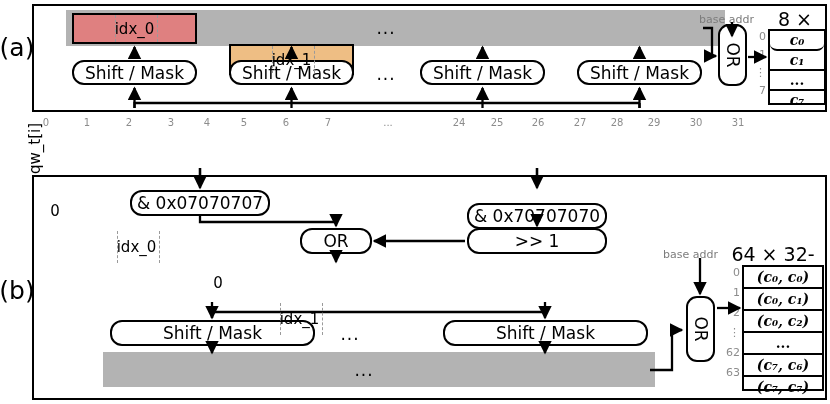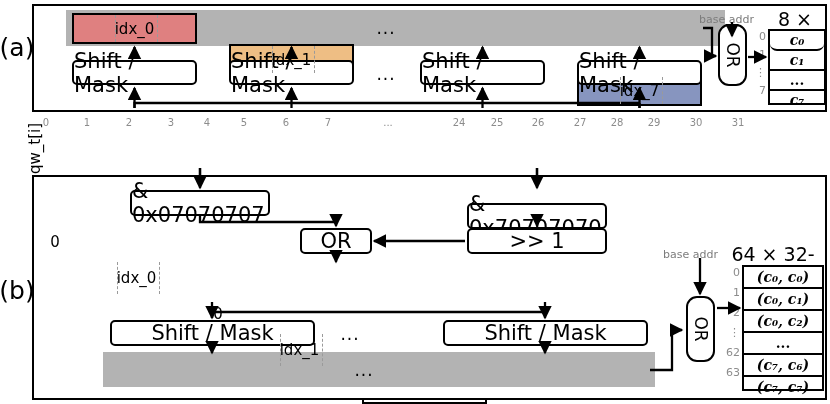--- a/index.html
+++ b/index.html
@@ -15,22 +15,22 @@
   .cell{border:2px solid #000;display:flex;align-items:center;justify-content:center;
         font-size:15px;color:#000;background:#fff;position:relative;}
   .cell .lbl{position:relative;z-index:2;}
   .tick{position:absolute;top:0;bottom:0;width:0;border-left:1.4px dashed #9a9a9a;z-index:1;}
   .c-red{background:#df8080;}
   .c-org{background:#eebe84;}
   .c-grn{background:#8fbc79;}
   .c-blu{background:#8795bf;}
   .c-wht{background:#ffffff;}
   
-  .opbox{border:2.5px solid #000;border-radius:5px;background:#fff;
-         display:flex;align-items:center;justify-content:center;font-size:21px;color:#000;}
+  .opbox{border:2.5px solid #000;border-radius:12px;background:#fff;
+         display:flex;align-items:center;justify-content:center;font-size:17px;color:#000;}
   .or-v{border:2.5px solid #000;border-radius:11px;background:#fff;
         display:flex;align-items:center;justify-content:center;}
   .or-v span{transform:rotate(90deg);font-size:17px;}
   
   .bitnum{position:absolute;font-size:10px;color:#8c8c8c;text-align:center;}
   
   .memtable{border:2.5px solid #000;background:#fff;}
   .memrow{border-bottom:2px solid #000;display:flex;align-items:center;justify-content:center;
           font-size:14px;font-family:"DejaVu Serif","Liberation Serif",serif;font-style:italic;font-weight:bold;}
   .memrow:last-child{border-bottom:none;}
@@ -56,25 +56,20 @@
     <span class="tick" style="left:41px;"></span>
       <span class="tick" style="left:83px;"></span>
     <span class="lbl">idx_0</span>
   </div>
   <div class="abs cell c-org" style="left:229px;top:13px;width:125px;height:31px;">
     <span class="tick" style="left:41px;"></span>
       <span class="tick" style="left:83px;"></span>
     <span class="lbl">idx_1</span>
   </div>
   <div class="abs dots" style="left:366px;top:18px;width:40px;height:22px;text-align:center;">...</div>
-  <div class="abs cell c-blu" style="left:577px;top:13px;width:125px;height:31px;">
-    <span class="tick" style="left:41px;"></span>
-      <span class="tick" style="left:83px;"></span>
-    <span class="lbl">idx_7</span>
-  </div>
 
   <div class="abs opbox" style="left:72px;top:60px;width:125px;height:25px;">Shift / Mask</div>
   <div class="abs opbox" style="left:229px;top:60px;width:125px;height:25px;">Shift / Mask</div>
   <div class="abs dots" style="left:366px;top:64px;width:40px;height:22px;text-align:center;">...</div>
   <div class="abs opbox" style="left:420px;top:60px;width:125px;height:25px;">Shift / Mask</div>
   <div class="abs opbox" style="left:577px;top:60px;width:125px;height:25px;">Shift / Mask</div>
 
   <div class="abs or-v" style="left:718px;top:24px;width:29px;height:62px;">
     <span>OR</span>
   </div>

